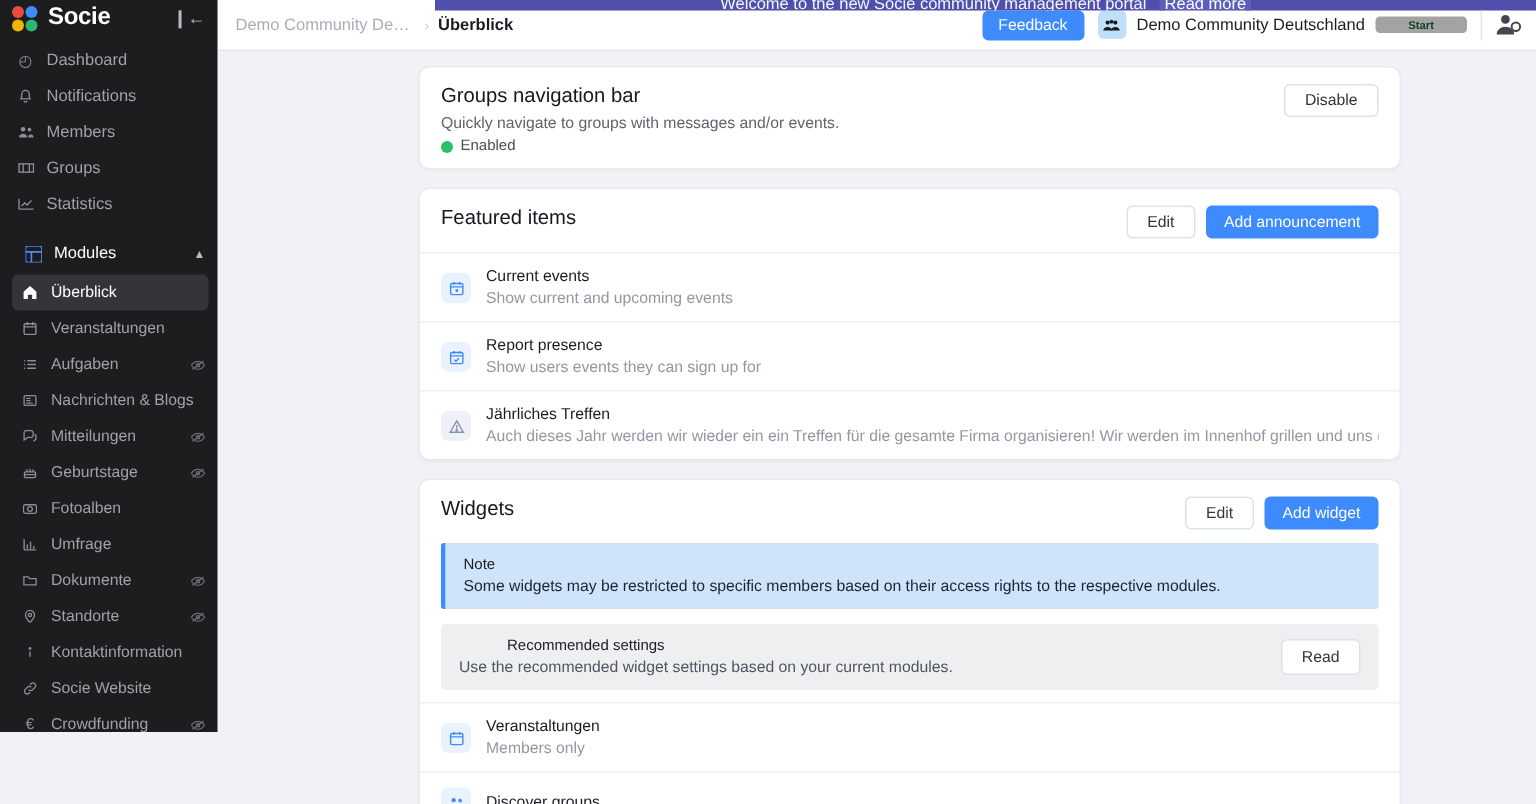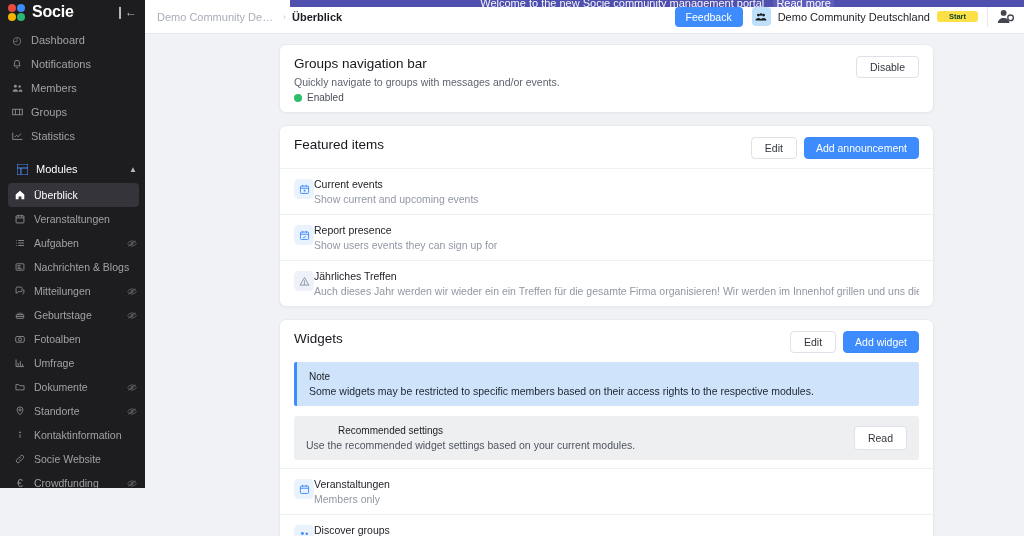--- a/index.html
+++ b/index.html
@@ -106,22 +106,22 @@
   .community {
     display: flex; align-items: center; gap: 7px; cursor: pointer;
   }
   .community-ico {
     width: 19px; height: 19px; border-radius: 4px; background: #bfe0fb;
     display: flex; align-items: center; justify-content: center;
     font-size: 10px; color: #1a1a1a;
   }
   .community-name { font-size: 11px; color: #1b1d23; white-space: nowrap; }
   .badge-start {
-    background: #fde047; color: #0c4526; font-size: 7.5px;
-    padding: 1px 12px; border-radius: 3px; font-weight: 600;
+    background: #a3a3a3; color: #0c4526; font-size: 7.5px;
+    padding: 1px 22px; border-radius: 3px; font-weight: 600;
   }
   .topbar-div { width: 1px; height: 20px; background: #e6e7ec; }
   .avatar-ico { font-size: 15px; color: #44464f; display: flex; align-items: center; cursor: pointer; }
 
   
   .content {
     flex: 1; overflow: hidden; position: relative;
     padding: 10px 90px 0 90px;
     margin-left: 44px;
   }
@@ -144,21 +144,21 @@
   .btn-outline {
     background: #fff; border: 1px solid #dfe1e8; color: #32353d;
     font-size: 10.5px; padding: 4px 13px; border-radius: 4px; cursor: pointer;
   }
   .btn-primary {
     background: #3d8bfd; border: 1px solid #3d8bfd; color: #fff;
     font-size: 10.5px; padding: 4px 11px; border-radius: 4px; cursor: pointer;
   }
 
   .list-row {
-    display: flex; align-items: flex-start; 
+    display: flex; align-items: center; gap: 10px;
     padding: 9px 14px; border-top: 1px solid #eff0f4;
     cursor: pointer;
   }
   .row-ico {
     width: 20px; height: 20px; flex: 0 0 20px; border-radius: 5px;
     background: #eaf2fe; color: #3d8bfd;
     display: flex; align-items: center; justify-content: center;
     font-size: 10px; margin-top: 1px;
   }
   .row-ico.warn { background: #eef1f7; color: #8794ab; }

